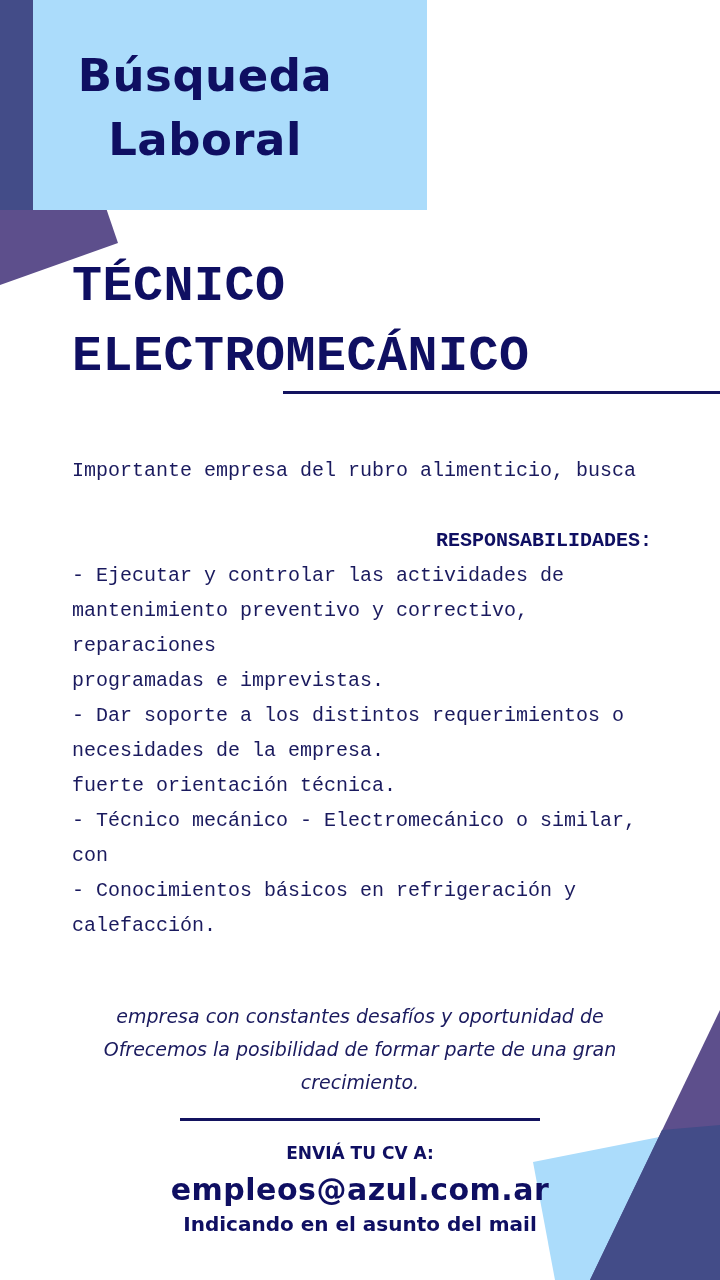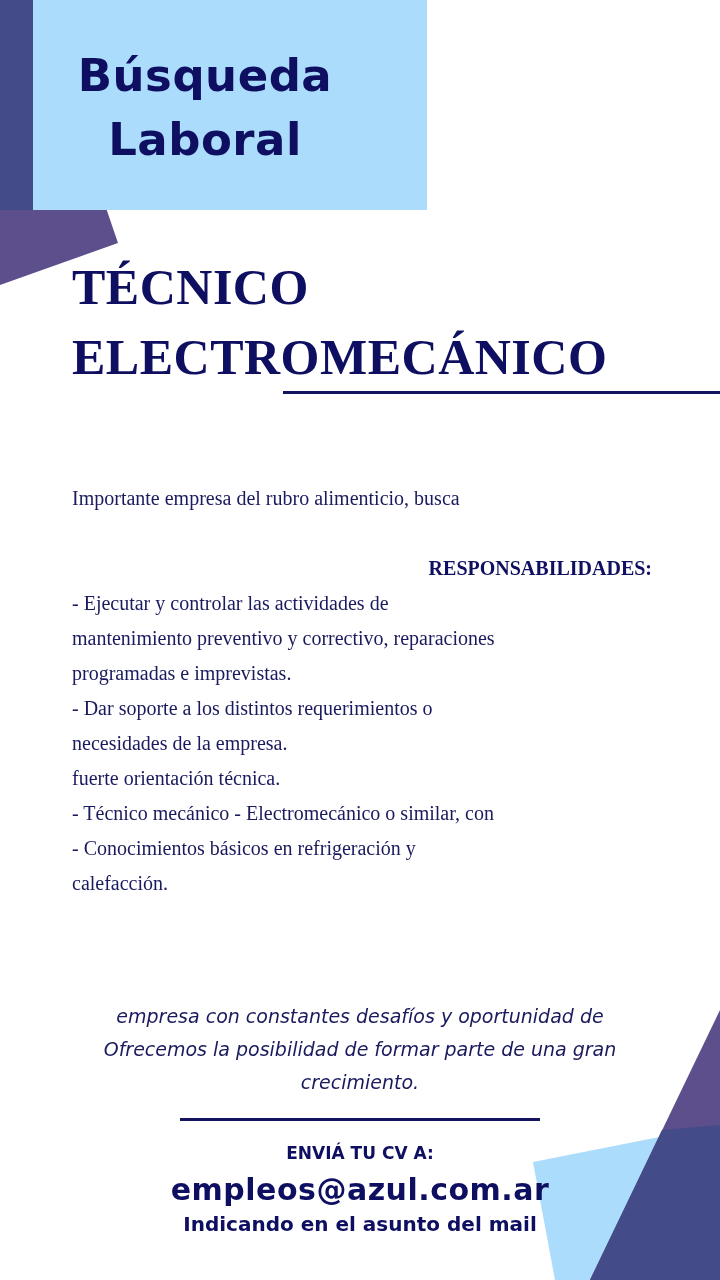--- a/index.html
+++ b/index.html
@@ -16,31 +16,31 @@
     background: #abdcfb;
   }
   .title {
     position: absolute; left: 40px; top: 44px; width: 330px;
     text-align: center;
     font-family: "DejaVu Sans", sans-serif; font-weight: bold;
     font-size: 45px; line-height: 64px; color: #0f0f62; letter-spacing: 0.5px;
   }
   .headline {
     position: absolute; left: 72px; top: 252px;
-    font-family: Liberation Serif, serif; font-weight: bold;
+    font-family: Liberation Mono, monospace; font-weight: bold;
     font-size: 50px; line-height: 70px; color: #0f0f62; letter-spacing: 0.5px;
     white-space: nowrap;
   }
   .headline-rule {
     position: absolute; left: 283px; top: 391px; width: 437px; height: 3px;
     background: #13135f;
   }
   .body-text {
-    position: absolute; left: 72px; top: 481px; width: 580px;
-    font-family: Liberation Serif, serif; font-size: 20px; line-height: 35px;
+    position: absolute; left: 72px; top: 453px; width: 580px;
+    font-family: Liberation Mono, monospace; font-size: 20px; line-height: 35px;
     color: #1a1a5e;
   }
   .body-text b { font-weight: bold; color: #0f0f62; }
   .body-text .section { font-weight: bold; color: #0f0f62; display: block; text-align: right; }
   .body-text .line { display: block; }
   .gap { height: 35px; }
   .offer {
     position: absolute; left: 80px; top: 1000px; width: 560px;
     text-align: center; font-style: italic;
     font-family: "DejaVu Sans", sans-serif; font-size: 19px; line-height: 33px;

